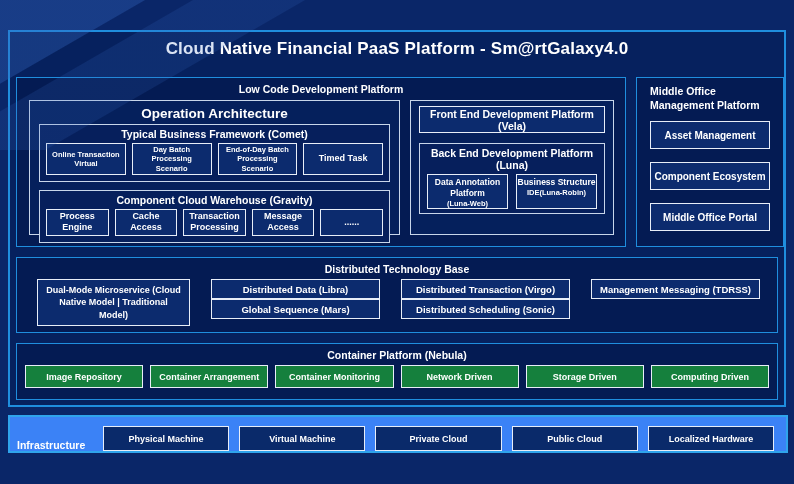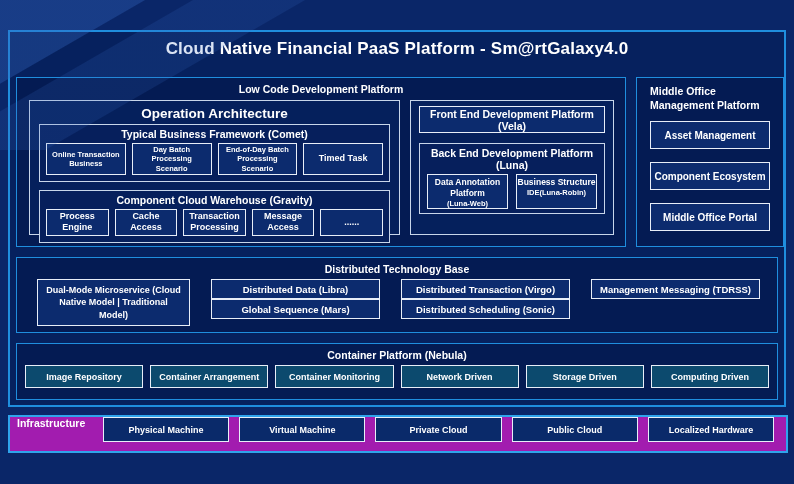--- a/index.html
+++ b/index.html
@@ -68,27 +68,27 @@
     display:flex;align-items:center;justify-content:center;text-align:center;
     font-size:9px;line-height:1.35;padding:0 7px;
   }
   .dist-col{flex:1;display:flex;flex-direction:column;}
   .dist-leaf{
     height:20px;border:1px solid #e8eef8;background:#0c2b6e;box-sizing:border-box;
     display:flex;align-items:center;justify-content:center;font-size:9.5px;
   }
   .cp-row{display:flex;gap:7px;margin-top:4px;padding:0 8px;}
   .cp-leaf{
-    flex:1;height:23px;border:1px solid #e8eef8;background:#0c4a6e;box-sizing:border-box;
+    flex:1;height:23px;border:1px solid #e8eef8;background:#15803d;box-sizing:border-box;
     display:flex;align-items:center;justify-content:center;font-size:9px;text-align:center;
   }
   .infrastructure{
     position:absolute;left:8px;top:415px;width:780px;height:38px;box-sizing:border-box;
-    border:2px solid #2fa4ec;background:#a21caf;
-    display:flex;align-items:flex-start;gap:10px;padding:0 12px 0 7px;
+    border:2px solid #2fa4ec;background:#3b82f6;
+    display:flex;align-items:flex-end;gap:10px;padding:0 12px 0 7px;
   }
   .infra-label{flex:none;width:76px;font-size:10.5px;}
   .infra-leaf{
     flex:1;height:25px;border:1px solid #e8eef8;background:#0a2a6a;box-sizing:border-box;
     display:flex;align-items:center;justify-content:center;font-size:9px;
   }
 </style>
 </head>
 <body>
 
@@ -99,21 +99,21 @@
 
   <div class="sec low-code">
     <div class="sec-label">Low Code Development Platform</div>
     <div class="lc-row">
 
       <div class="box-mid op">
         <div class="mid-title">Operation Architecture</div>
         <div class="sub-box">
           <div class="sub-label">Typical Business Framework (Comet)</div>
           <div class="leaf-row">
-            <div class="leaf">Online Transaction Business</div>
+            <div class="leaf">Online Transaction Virtual</div>
             <div class="leaf">Day Batch Processing Scenario</div>
             <div class="leaf">End-of-Day Batch Processing Scenario</div>
             <div class="leaf lg">Timed Task</div>
           </div>
         </div>
         <div class="sub-box mt8 wh">
           <div class="sub-label">Component Cloud Warehouse (Gravity)</div>
           <div class="leaf-row">
             <div class="leaf">Process Engine</div>
             <div class="leaf">Cache Access</div>

